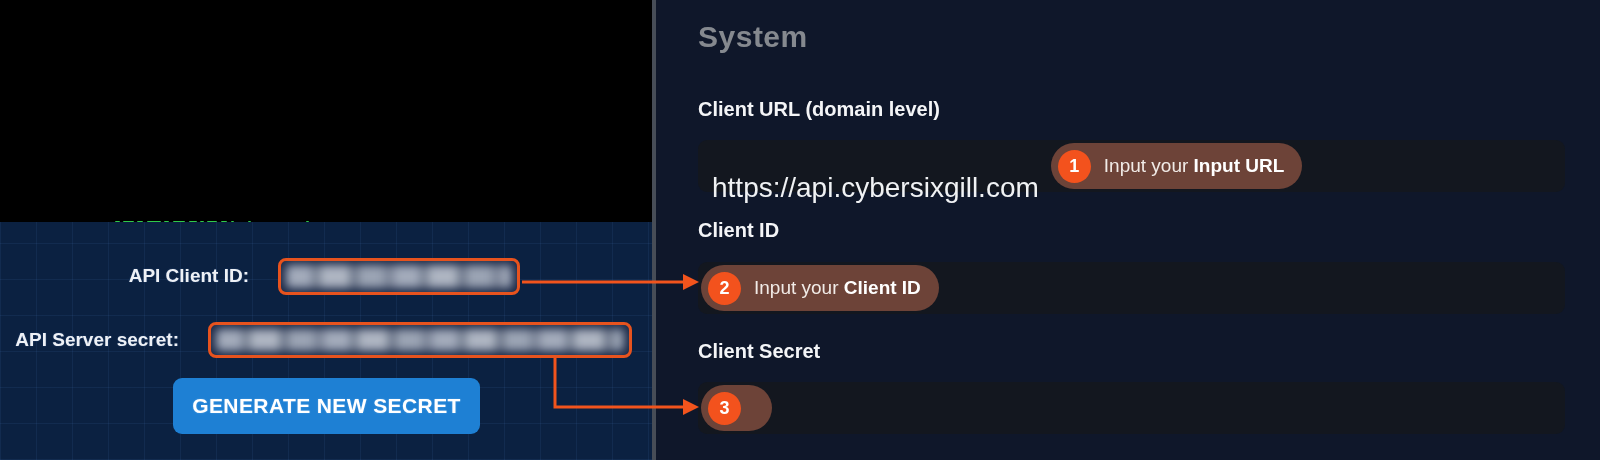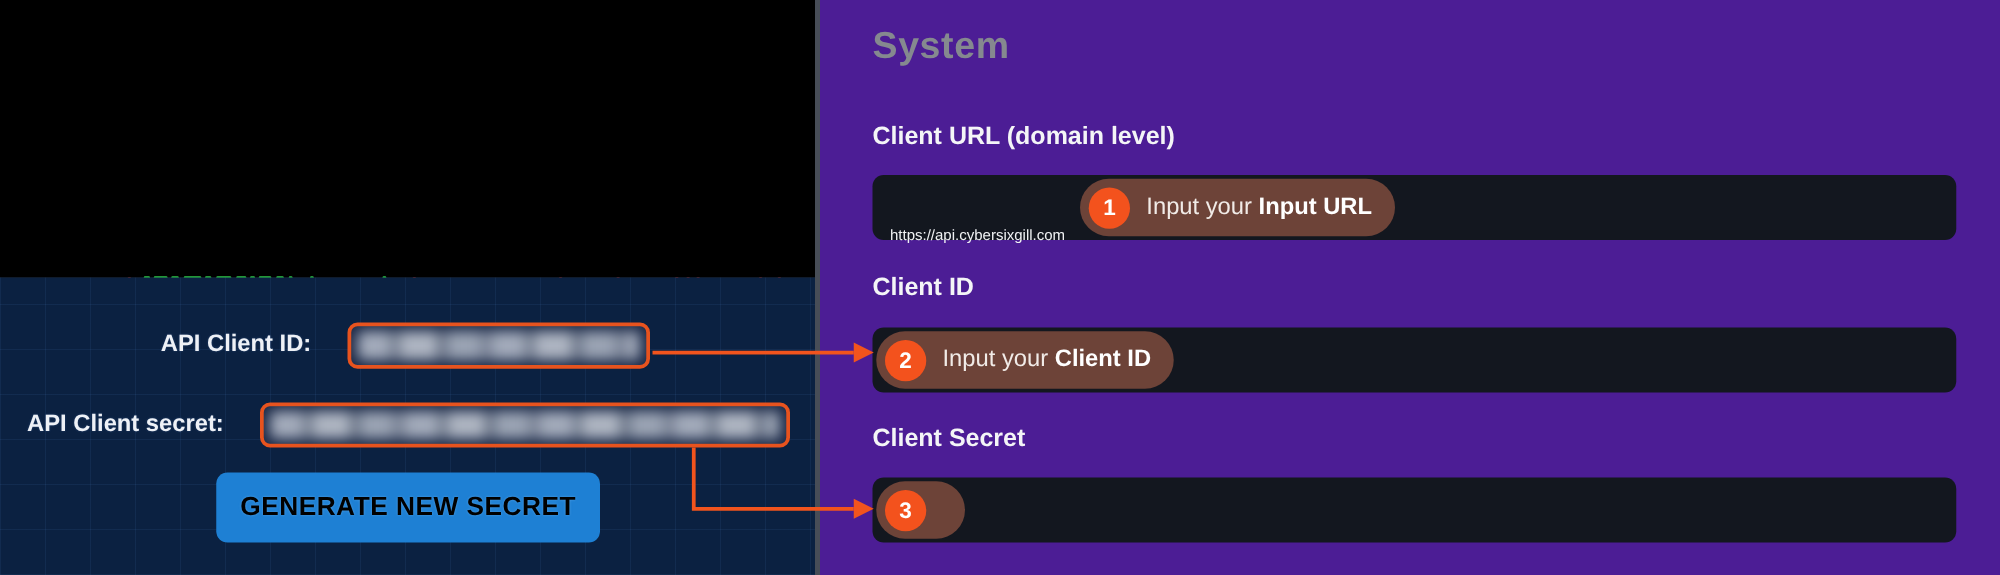--- a/index.html
+++ b/index.html
@@ -38,42 +38,42 @@
   .blur-bar{
     position:absolute;left:5px;right:5px;top:4px;bottom:4px;border-radius:4px;
     background:repeating-linear-gradient(90deg,
       #a3abbb 0 26px,#727c8e 26px 34px,#aeb5c2 34px 64px,
       #687285 64px 72px,#9ba4b4 72px 98px,#7b8497 98px 108px);
     filter:blur(5px);
   }
   .generate-btn{
     position:absolute;left:173px;top:378px;width:307px;height:56px;
     background:#1e80d4;border:none;border-radius:9px;cursor:pointer;
-    color:#000000;font-family:"Liberation Sans",sans-serif;
+    color:#ffffff;font-family:"Liberation Sans",sans-serif;
     font-size:21px;font-weight:700;letter-spacing:0.4px;
     text-shadow:0 0 2px rgba(160,210,255,0.4);
   }
 
   
-  .right-panel{position:absolute;left:652px;top:0;width:948px;height:460px;background:#4c1d95;}
+  .right-panel{position:absolute;left:652px;top:0;width:948px;height:460px;background:#0f172a;}
   .panel-divider{position:absolute;left:0;top:0;width:4px;height:460px;background:#474d57;}
   .panel-heading{
     position:absolute;left:46px;top:20px;margin:0;
     color:#85898f;font-size:30px;font-weight:700;letter-spacing:0.5px;
   }
   .field-label{
     position:absolute;left:46px;color:#f4f5f7;font-size:20px;font-weight:700;white-space:nowrap;
   }
   .fl-0{top:98px;} .fl-1{top:219px;} .fl-2{top:340px;}
   .field-input{
     position:absolute;left:46px;width:867px;height:52px;background:#13171f;
     border-radius:9px;display:flex;align-items:center;box-sizing:border-box;
   }
   .fi-0{top:140px;} .fi-1{top:262px;} .fi-2{top:382px;}
-  .input-value{color:#f0f2f4;font-size:12px;padding-left:14px;white-space:nowrap;margin-top:44px;}
+  .input-value{color:#f0f2f4;font-size:28px;padding-left:14px;white-space:nowrap;margin-top:44px;}
   .hint-pill{
     display:flex;align-items:center;height:46px;border-radius:23px;
     background:#6d4338;padding:0 18px 0 7px;white-space:nowrap;flex:0 0 auto;
   }
   .fi-0 .hint-pill{margin-left:12px;}
   .fi-1 .hint-pill,.fi-2 .hint-pill{margin-left:3px;}
   .step-badge{
     width:33px;height:33px;border-radius:50%;background:#f3521d;
     display:flex;align-items:center;justify-content:center;
     color:#fff;font-size:18px;font-weight:700;margin-right:13px;flex:0 0 auto;
@@ -115,21 +115,21 @@
     <span class="artifact r" style="left:607px;width:3px;"></span>
     <span class="artifact r" style="left:622px;width:3px;"></span>
 
     <div class="navy-area"></div>
 
     <span class="left-label label-id">API Client ID:</span>
     <div class="annot-box id-box">
       <div class="blur-bar"></div>
     </div>
 
-    <span class="left-label label-secret">API Client secret:</span>
+    <span class="left-label label-secret">API Server secret:</span>
     <div class="annot-box secret-box">
       <div class="blur-bar"></div>
     </div>
 
     <button class="generate-btn">GENERATE NEW SECRET</button>
   </div>
 
   <div class="right-panel">
     <div class="panel-divider"></div>
     <h1 class="panel-heading">System</h1>

